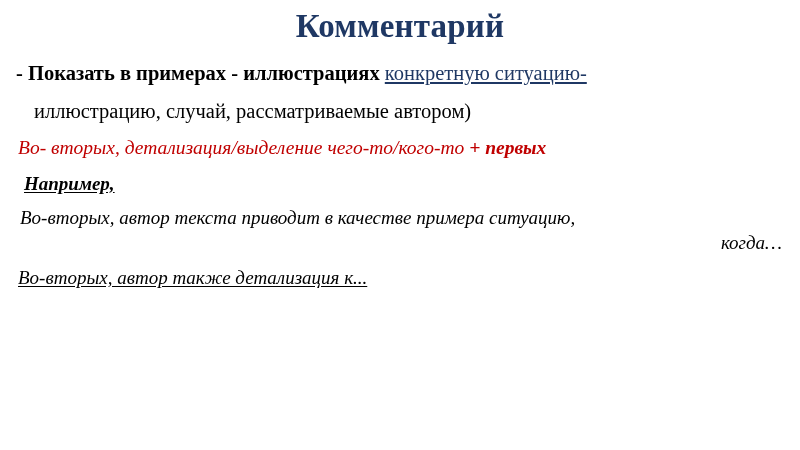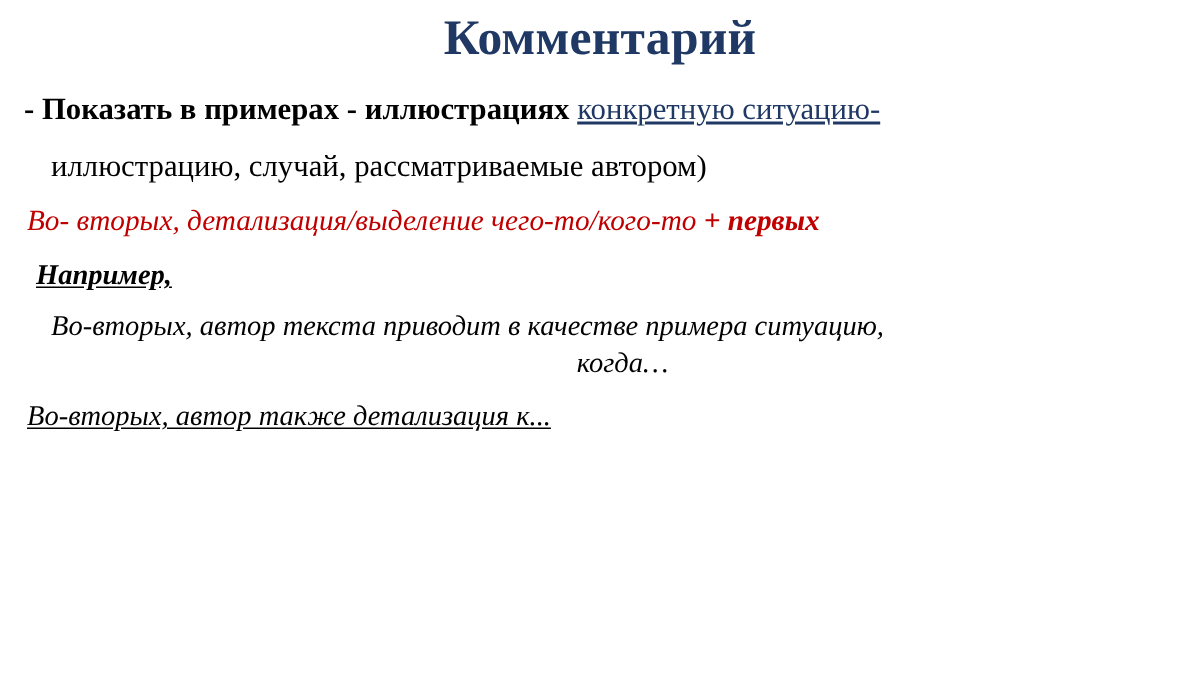--- a/index.html
+++ b/index.html
@@ -122,28 +122,28 @@
     text-decoration: underline;
     text-underline-offset: 2px;
   }
 
   
   .p-it-just {
     font-style: italic;
     font-size: 19px;
     line-height: 25px;
     margin-top: 10px;
-    margin-left: 18px;
+    margin-left: 4px;
     width: 762px;
     text-align: justify;
     text-justify: inter-word;
   }
   .p-it-just .tail {
     display: block;
-    text-align: center;
+    text-align: right;
   }
 
   
   .p-it-u-last {
     font-style: italic;
     font-size: 19px;
     line-height: 23px;
     margin-top: 11px;
     margin-left: 2px;
   }

